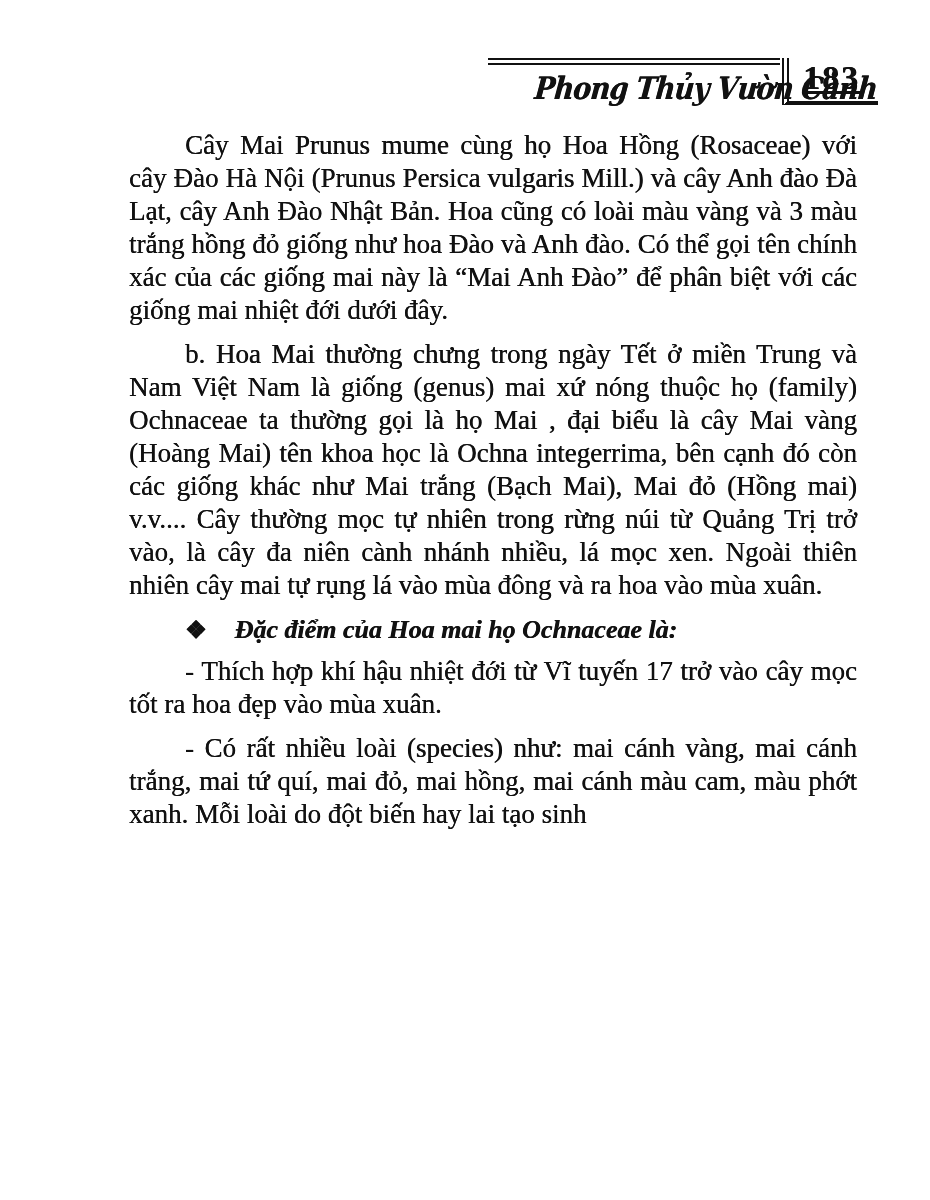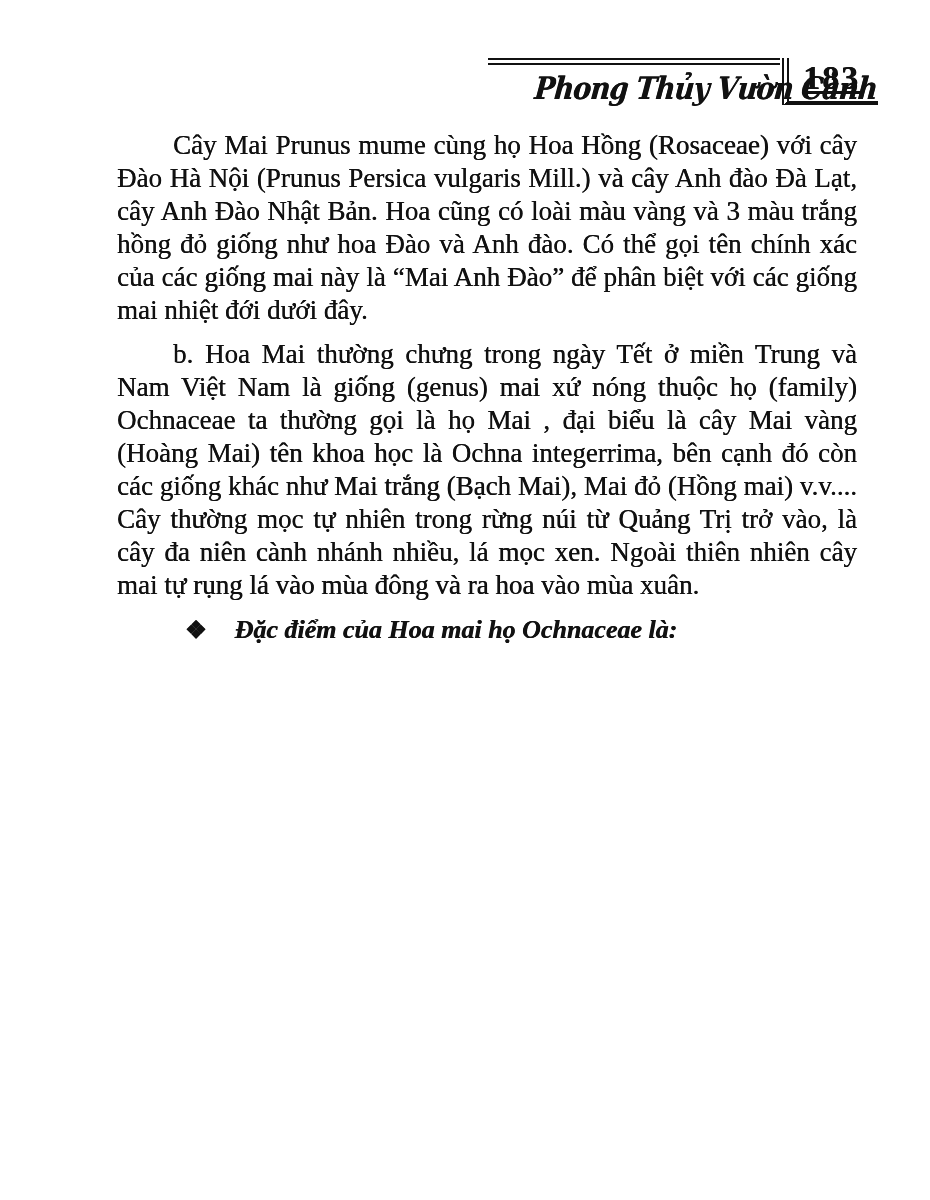--- a/index.html
+++ b/index.html
@@ -63,21 +63,21 @@
 
   
   .page-body {
     margin: 22px 73px 0 113px;
   }
   .para {
     font-size: 27px;
     line-height: 33px;
     text-align: justify;
     text-indent: 56px;
-    margin: 0 0 11px 4px;
+    margin: 0 0 11px 16px;
     text-shadow: 0.35px 0 0 currentColor;
   }
   .para .note {
     display: inline-block;
     font-family: "Liberation Sans", sans-serif;
     font-size: 24px;
     letter-spacing: -0.5px;
     transform: scaleX(0.94);
     transform-origin: left center;
     text-indent: 0;
@@ -117,16 +117,18 @@
 
     <p class="para">Cây Mai Prunus mume cùng họ Hoa Hồng (Rosaceae) với cây Đào Hà Nội (Prunus Persica vulgaris Mill.) và cây Anh đào Đà Lạt, cây Anh Đào Nhật Bản. Hoa cũng có loài màu vàng và 3 màu trắng hồng đỏ giống như hoa Đào và Anh đào. Có thể gọi tên chính xác của các giống mai này là “Mai Anh Đào” để phân biệt với các giống mai nhiệt đới dưới đây.</p>
 
     <p class="para">b. Hoa Mai thường chưng trong ngày Tết ở miền Trung và Nam Việt Nam là giống (genus) mai xứ nóng thuộc họ (family) Ochnaceae ta thường gọi là họ Mai , đại biểu là cây Mai vàng (Hoàng Mai) tên khoa học là Ochna integerrima, bên cạnh đó còn các giống khác như Mai trắng (Bạch Mai), Mai đỏ (Hồng mai) v.v.... Cây thường mọc tự nhiên trong rừng núi từ Quảng Trị trở vào, là cây đa niên cành nhánh nhiều, lá mọc xen. Ngoài thiên nhiên cây mai tự rụng lá vào mùa đông và ra hoa vào mùa xuân.</p>
 
 
 
     <p class="heading"><span class="dingbat">❖</span><span>Đặc điểm của Hoa mai họ Ochnaceae là:</span></p>
 
 
+    <p class="para">- Thích hợp khí hậu nhiệt đới từ Vĩ tuyến 17 trở vào cây mọc tốt ra hoa đẹp vào mùa xuân.</p>
 
+    <p class="para">- Có rất nhiều loài (species) như: mai cánh vàng, mai cánh trắng, mai tứ quí, mai đỏ, mai hồng, mai cánh màu cam, màu phớt xanh. Mỗi loài do đột biến hay lai tạo sinh</p>
 
   </div>
 </div>
 
 </body></html>

